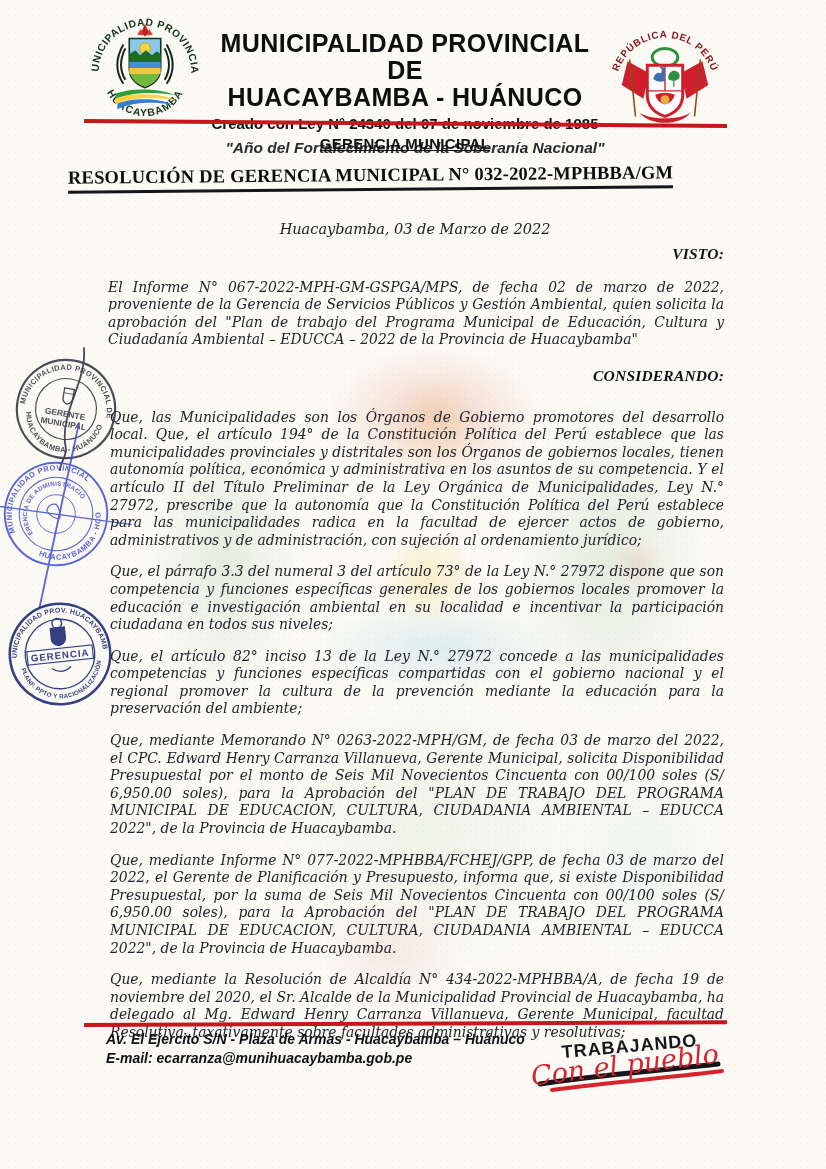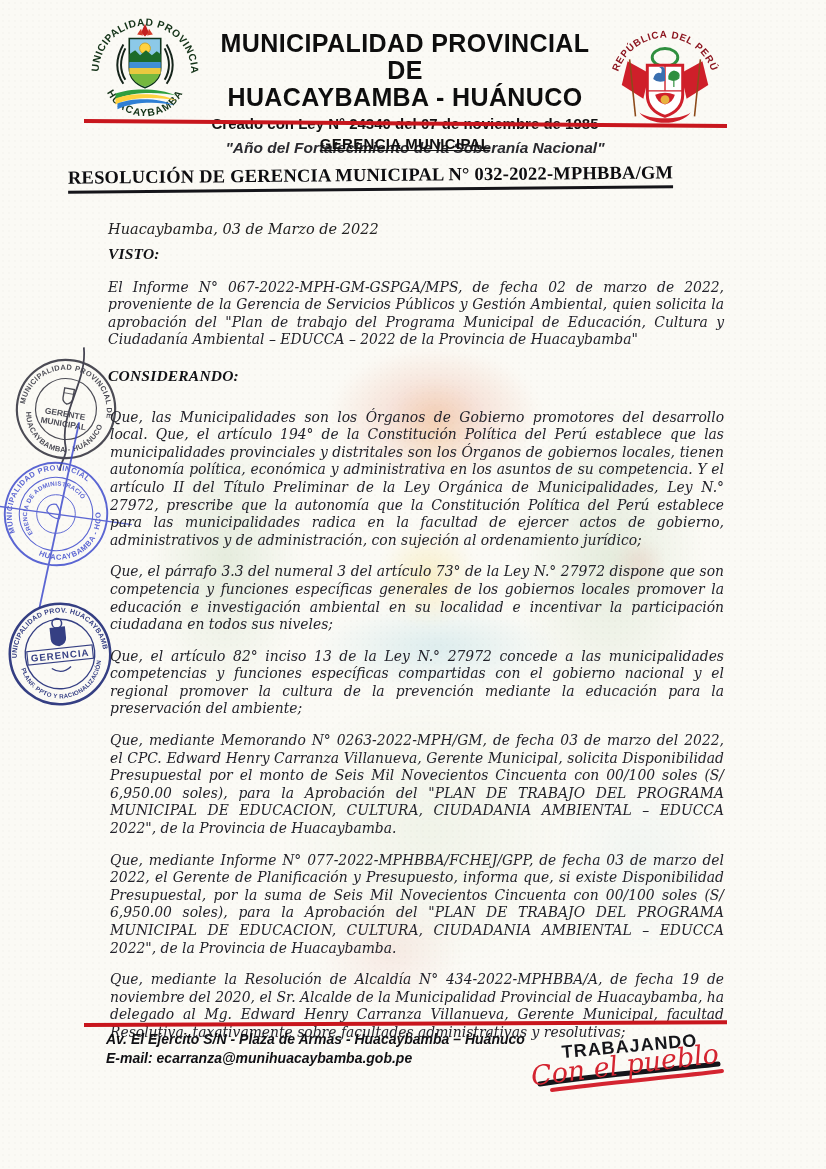--- a/index.html
+++ b/index.html
@@ -32,32 +32,32 @@
     font-size:15.5px; color:#2b2b30;
   }
   .title-wrap { position:absolute; top:165px; left:0; width:742px; text-align:center; z-index:3; }
   .res-title {
     display:inline-block; font-family:"Liberation Serif", serif; font-weight:bold;
     font-size:18.5px; letter-spacing:0.2px; color:#0d0d10;
     border-bottom:3px solid #15151a; padding-bottom:2px;
     transform:rotate(-0.5deg);
   }
   .dateline {
-    position:absolute; top:221px; left:108px; width:614px; text-align:left; z-index:3;
+    position:absolute; top:221px; left:108px; width:614px; text-align:center; z-index:3;
     font-family:"DejaVu Serif", serif; font-style:italic; font-size:14.5px; color:#222;
   }
   
   .doc-body {
     position:absolute; left:108px; top:245px; width:616px; z-index:3;
     font-family:"DejaVu Serif", serif; font-style:italic;
     font-size:13.9px; line-height:17.6px; color:#22222a; text-align:justify;
   }
   .sect-label {
     font-family:"Liberation Serif", serif; font-style:italic; font-weight:bold;
-    font-size:15.5px; letter-spacing:0.2px; color:#121216; margin:0 0 16px 0; text-align:left;
+    font-size:15.5px; letter-spacing:0.2px; color:#121216; margin:0 0 16px 0; text-align:right;
   }
   .doc-body p.para { margin:0 0 14px 2px; }
   .doc-body p.visto-text { margin:7px 0 18px 0; }
   .doc-body p.mb-small { margin-bottom:24px; }
   
   .wm { position:absolute; border-radius:50%; filter:blur(5px); z-index:1; }
   
   .stamp { position:absolute; z-index:2; }
   .stamp svg { overflow:visible; }
   

